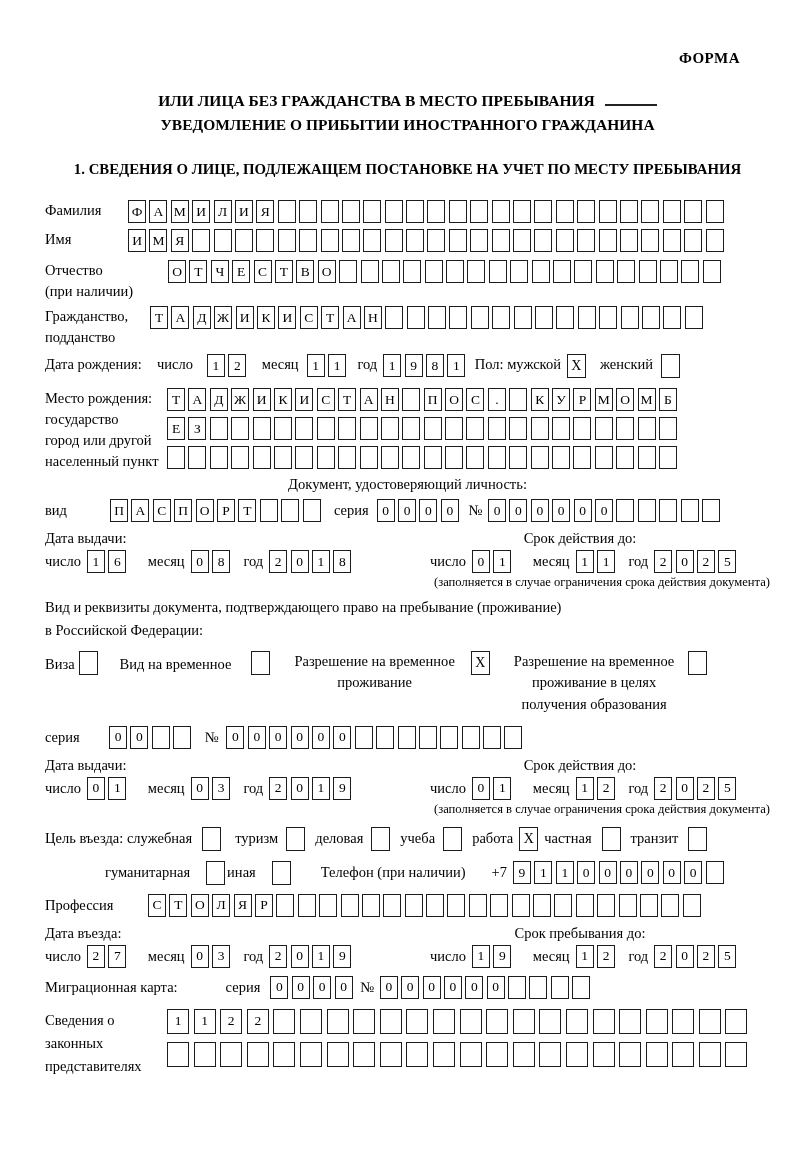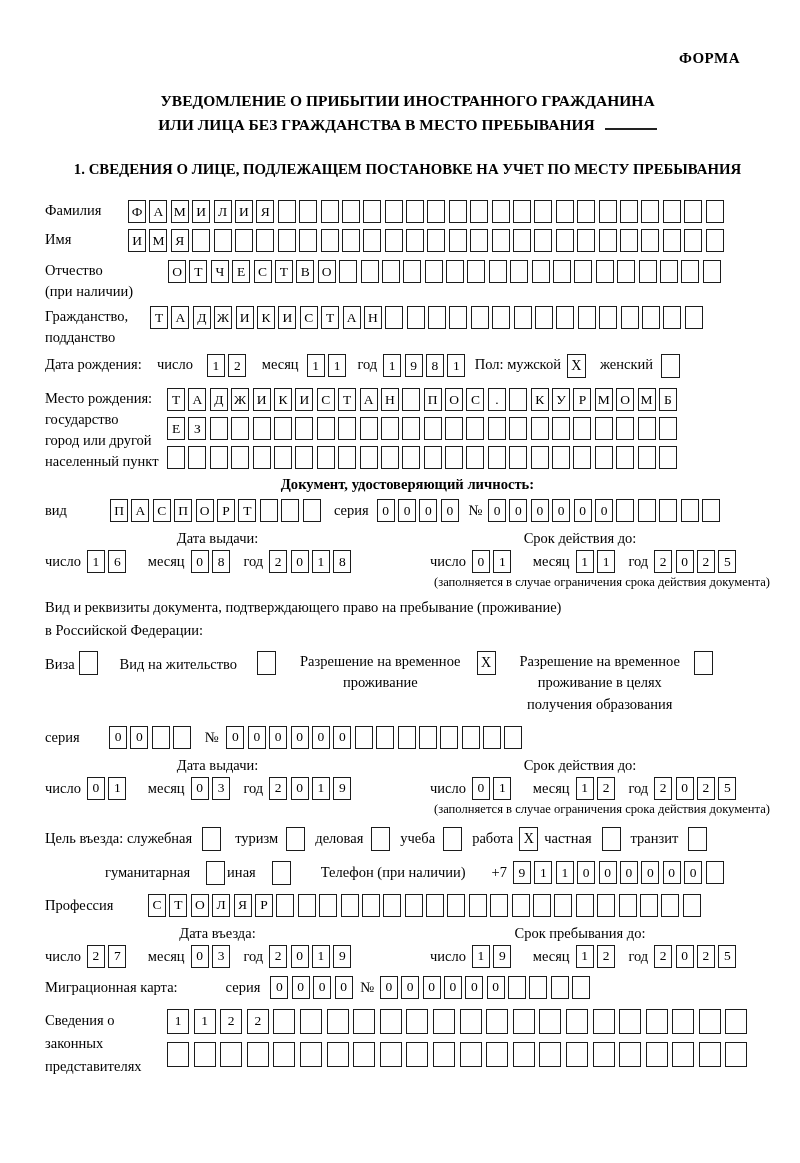--- a/index.html
+++ b/index.html
@@ -25,42 +25,42 @@
     width:16px;height:21px;border:1.6px solid #1c1c1c;margin-right:3.4px;
     font-size:13.5px;background:#fff;}
   .bigcells .cell{width:20px;height:23px;margin-right:4.6px;}
   .box{flex:none;display:inline-flex;align-items:center;justify-content:center;
     width:17px;height:22px;border:1.6px solid #1c1c1c;font-size:14px;background:#fff;}
   .stack{display:flex;flex-direction:column;gap:6px;}
   .inl{display:inline-flex;align-items:flex-end;}
   
   .dates-block{margin-top:8px;margin-bottom:6px;font-size:14.5px;}
   .dates-head{display:flex;}
-  .dates-head .h-left{width:345px;text-align:center;}
+  .dates-head .h-left{width:345px;text-align:left;}
   .dates-head .h-right{flex:1;text-align:center;}
   .dates-line{display:flex;align-items:center;margin-top:3px;}
   .dategroup{display:inline-flex;align-items:center;}
   .dategroup .lbl{margin-right:6px;}
   .dategroup .cellrow{margin-right:10px;}
   .note-small{font-size:12.6px;text-align:right;margin-top:2px;}
-  .center-bold{font-weight:bold;text-align:center;font-size:14.6px;margin:4px 0 6px 0;}
+  .center-bold{font-weight:normal;text-align:center;font-size:14.6px;margin:4px 0 6px 0;}
   .intro{font-size:14.5px;line-height:1.6;}
   .chk-label-multi{text-align:center;line-height:1.5;}
 </style>
 </head>
 <body>
 
 <div class="page">
 
 
   <div class="form-label">ФОРМА</div>
 
   <div class="title">
+    <div><span>ИЛИ ЛИЦА БЕЗ ГРАЖДАНСТВА В МЕСТО ПРЕБЫВАНИЯ</span><span class="blank-line"></span></div>
     <div>УВЕДОМЛЕНИЕ О ПРИБЫТИИ ИНОСТРАННОГО ГРАЖДАНИНА</div>
-    <div><span>ИЛИ ЛИЦА БЕЗ ГРАЖДАНСТВА В МЕСТО ПРЕБЫВАНИЯ</span><span class="blank-line"></span></div>
   </div>
 
   <div class="section-heading">1. СВЕДЕНИЯ О ЛИЦЕ, ПОДЛЕЖАЩЕМ ПОСТАНОВКЕ НА УЧЕТ ПО МЕСТУ ПРЕБЫВАНИЯ</div>
 
   <div class="row">
     <span class="lbl" style="width:83px">Фамилия</span>
     <span class="cellrow">
         <span class="cell">Ф</span>
         <span class="cell">А</span>
         <span class="cell">М</span>
@@ -401,21 +401,21 @@
     <div>Вид и реквизиты документа, подтверждающего право на пребывание (проживание)</div>
     <div>в Российской Федерации:</div>
   </div>
 
   <div class="row" style="margin-top:8px;margin-bottom:10px">
     <span class="inl" style="height:24px">
       <span class="lbl">Виза</span>
       <span class="box" style="margin-left:4px"></span>
     </span>
     <span class="inl" style="height:24px;margin-left:22px">
-      <span class="lbl">Вид на жительство</span>
+      <span class="lbl">Вид на временное</span>
       <span class="box" style="margin-left:20px"></span>
     </span>
     <span style="display:inline-flex;align-items:flex-start;margin-left:24px">
       <span class="chk-label-multi">
         <span>Разрешение на временное</span><br>
         <span>проживание</span>
       </span>
       <span class="box" style="margin-left:16px">X</span>
     </span>
     <span style="display:inline-flex;align-items:flex-start;margin-left:24px">

